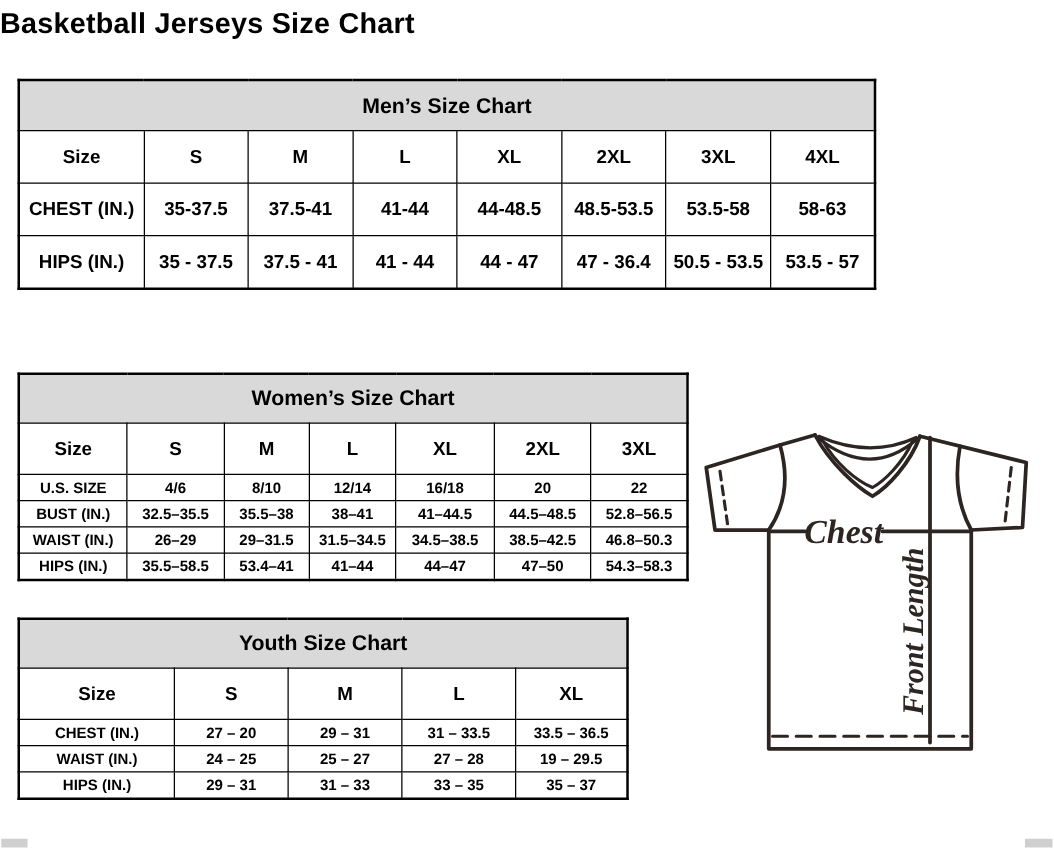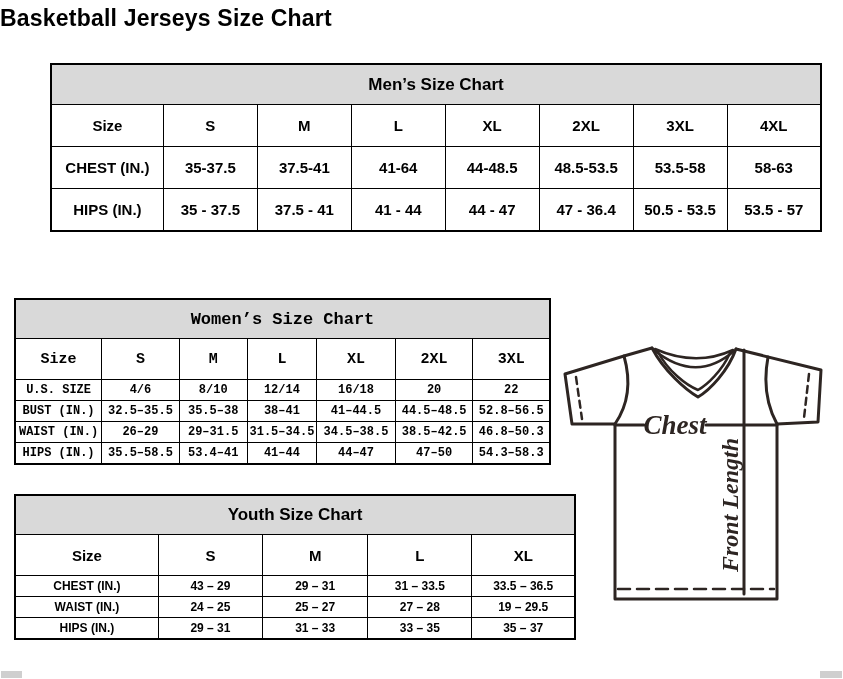--- a/index.html
+++ b/index.html
@@ -14,33 +14,33 @@
   table.size-table {
     position:absolute; border-collapse:collapse; table-layout:fixed;
     border:2px solid #000;
   }
   table.size-table td {
     border:1px solid #000; text-align:center; vertical-align:middle;
     padding:0; font-weight:bold; overflow:hidden; white-space:nowrap;
   }
   .caption-row td { background:#d9d9d9; font-size:17px; }
   
-  #mens-table { left:14px; top:63px; width:772px;margin-left:36px; }
+  #mens-table { left:14px; top:63px; width:687px; }
   #mens-table .caption-row td { height:39px; }
   #mens-table .size-row td { height:41px; font-size:15px; }
   #mens-table .data-row td { height:41px; font-size:15px; }
   #mens-table .row-label { font-size:13.5px; }
   
-  #womens-table { left:14px; top:298px; width:537px;font-family:Liberation Mono, monospace; }
+  #womens-table { left:14px; top:298px; width:537px; }
   #womens-table .caption-row td { height:38px; }
   #womens-table .size-row td { height:40px; font-size:15px; }
   #womens-table .data-row td { height:20px; font-size:12px; }
   #womens-table .row-label { font-size:11px;margin-left:48px; }
   
-  #youth-table { left:14px; top:494px; width:562px;border-radius:11px; }
+  #youth-table { left:14px; top:494px; width:489px;border-radius:11px; }
   #youth-table .caption-row td { height:38px; }
   #youth-table .size-row td { height:40px; font-size:15px; }
   #youth-table .data-row td { height:20px; font-size:12px; }
   #youth-table .row-label { font-size:11px; }
   
   .jersey-wrap { position:absolute; left:556px; top:337px; width:280px; height:274px; }
   .jersey-wrap svg { display:block; }
   
   .corner-mark { position:absolute; top:671px; height:7px; background:#cfcfcf; }
   #corner-left  { left:1px;  width:21px; }
@@ -73,21 +73,21 @@
     <td>L</td>
     <td>XL</td>
     <td>2XL</td>
     <td>3XL</td>
     <td>4XL</td>
   </tr>
   <tr class="data-row">
     <td class="row-label">CHEST (IN.)</td>
     <td>35-37.5</td>
     <td>37.5-41</td>
-    <td>41-64</td>
+    <td>41-44</td>
     <td>44-48.5</td>
     <td>48.5-53.5</td>
     <td>53.5-58</td>
     <td>58-63</td>
   </tr>
   <tr class="data-row">
     <td class="row-label">HIPS (IN.)</td>
     <td>35 - 37.5</td>
     <td>37.5 - 41</td>
     <td>41 - 44</td>
@@ -175,21 +175,21 @@
   </tr>
   <tr class="size-row">
     <td>Size</td>
     <td>S</td>
     <td>M</td>
     <td>L</td>
     <td>XL</td>
   </tr>
   <tr class="data-row">
     <td class="row-label">CHEST (IN.)</td>
-    <td>43 – 29</td>
+    <td>27 – 20</td>
     <td>29 – 31</td>
     <td>31 – 33.5</td>
     <td>33.5 – 36.5</td>
   </tr>
   <tr class="data-row">
     <td class="row-label">WAIST (IN.)</td>
     <td>24 – 25</td>
     <td>25 – 27</td>
     <td>27 – 28</td>
     <td>19 – 29.5</td>

